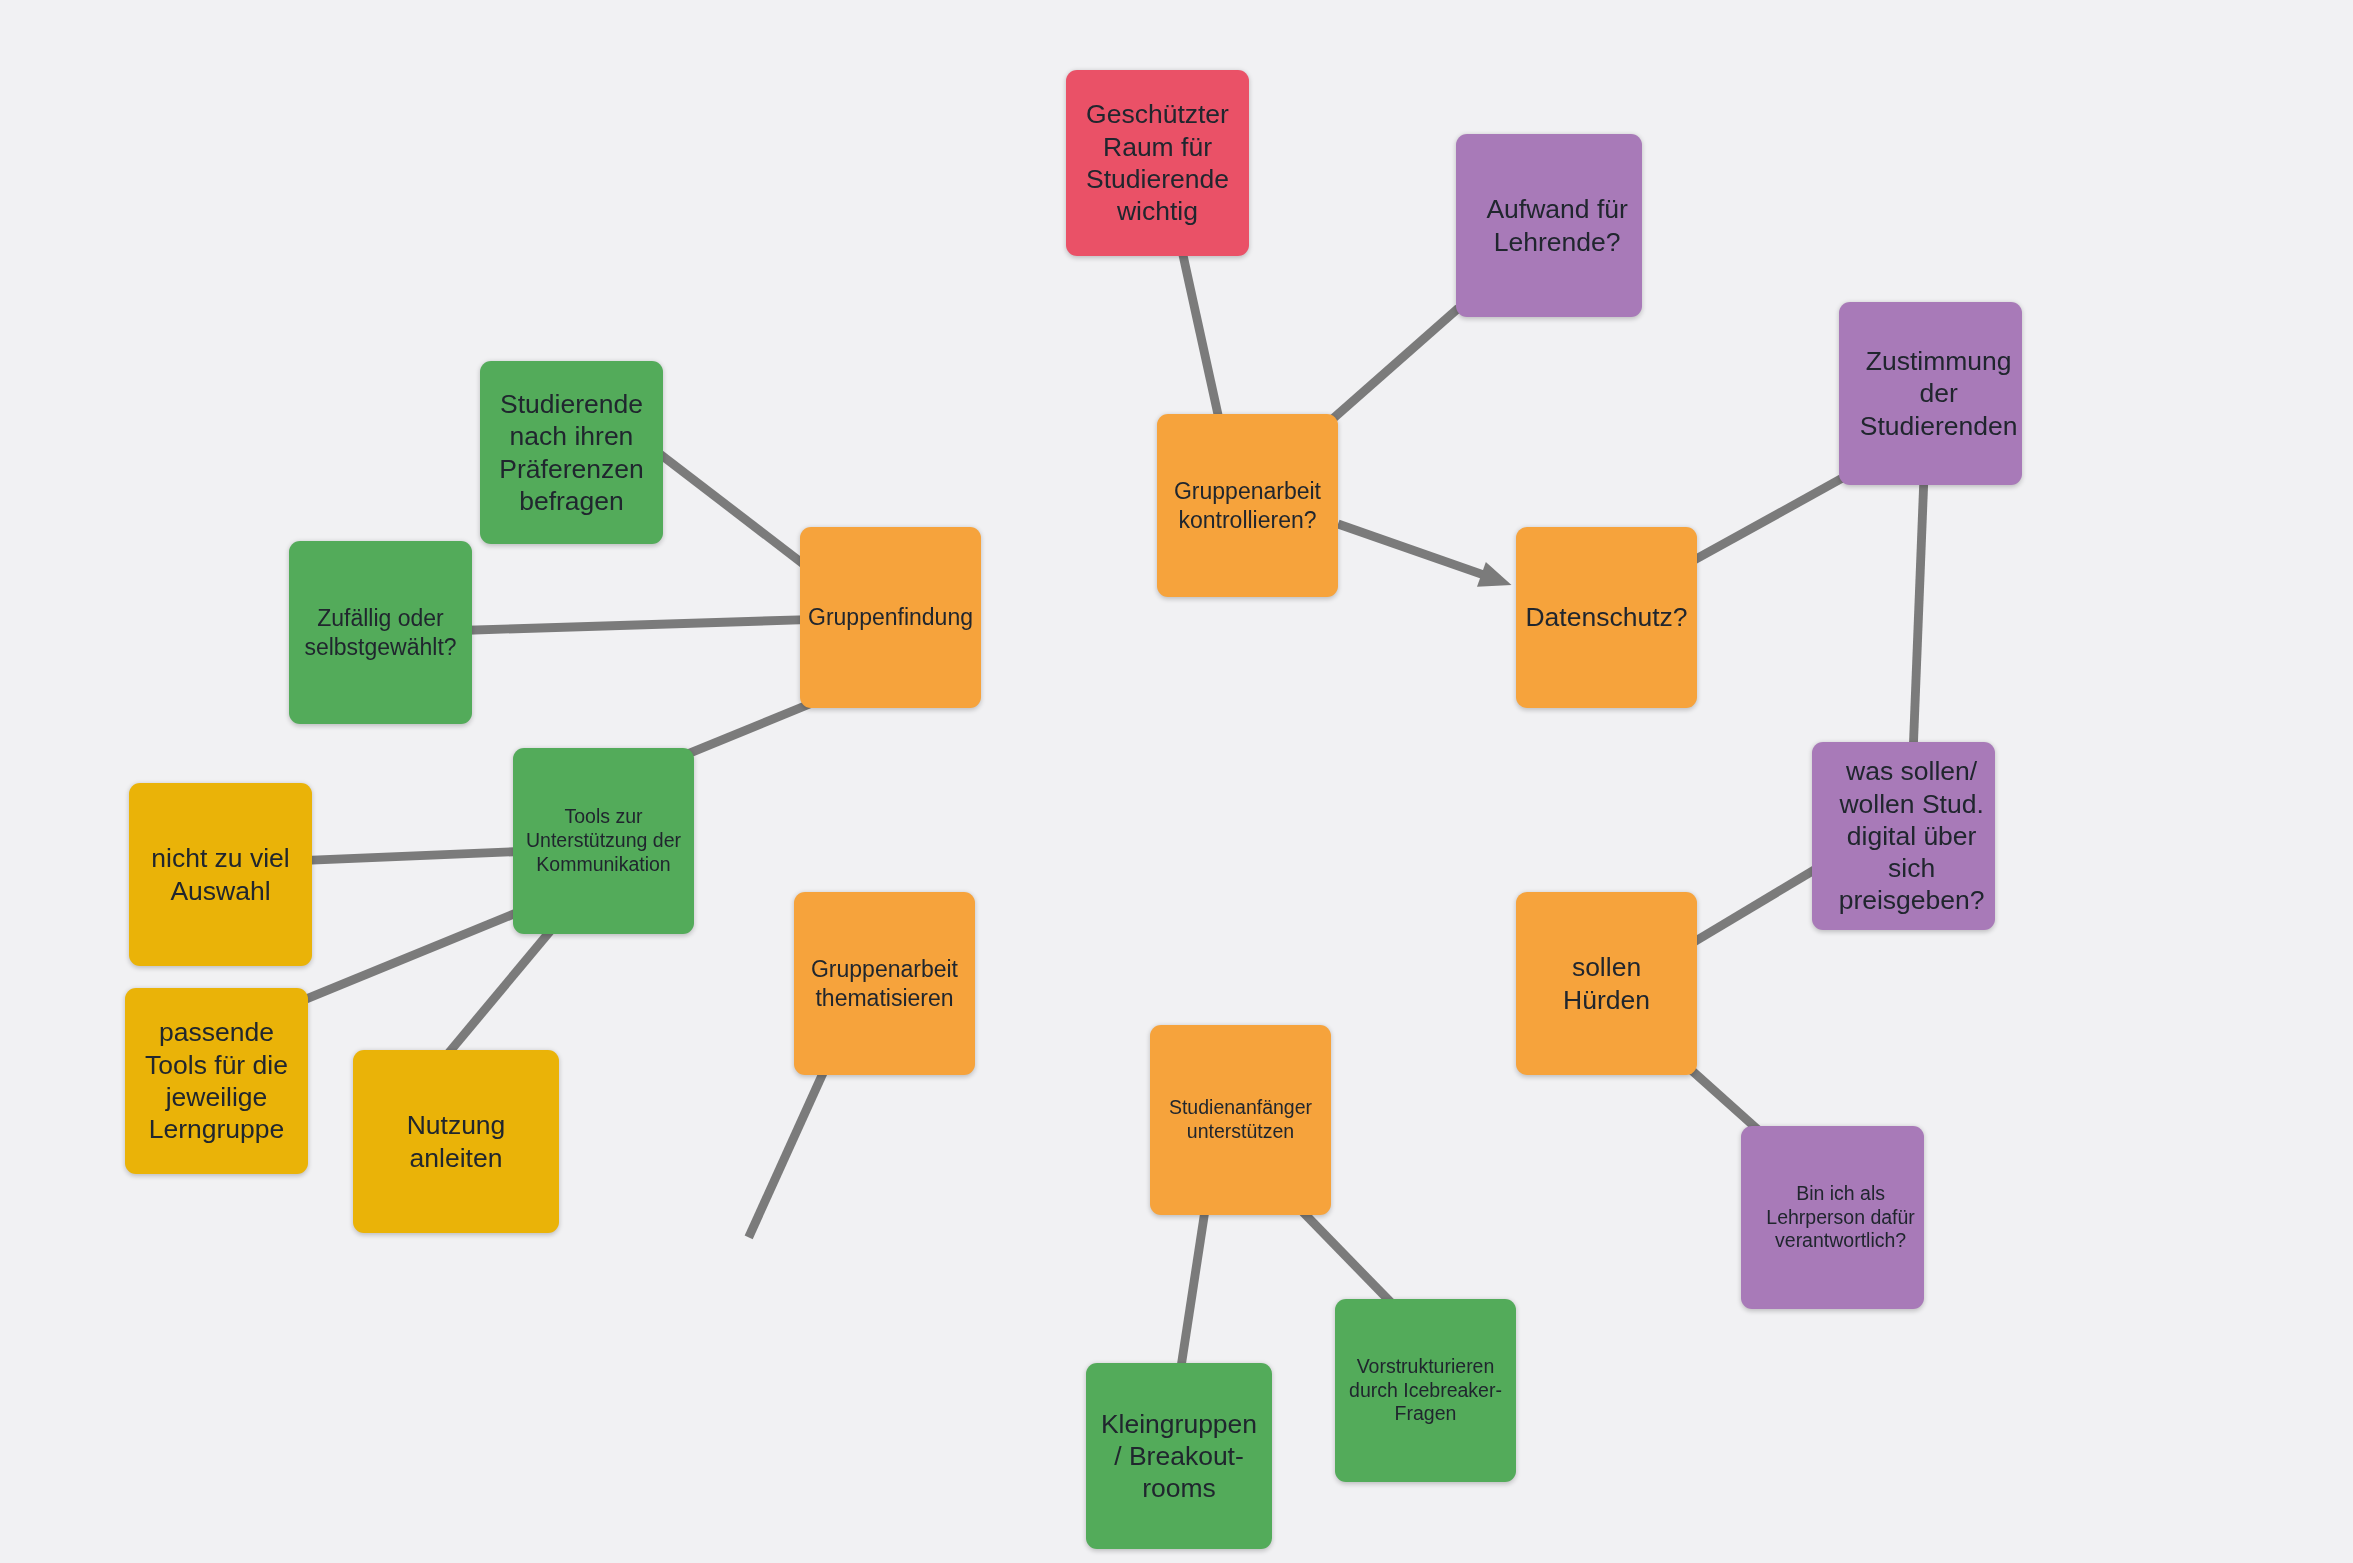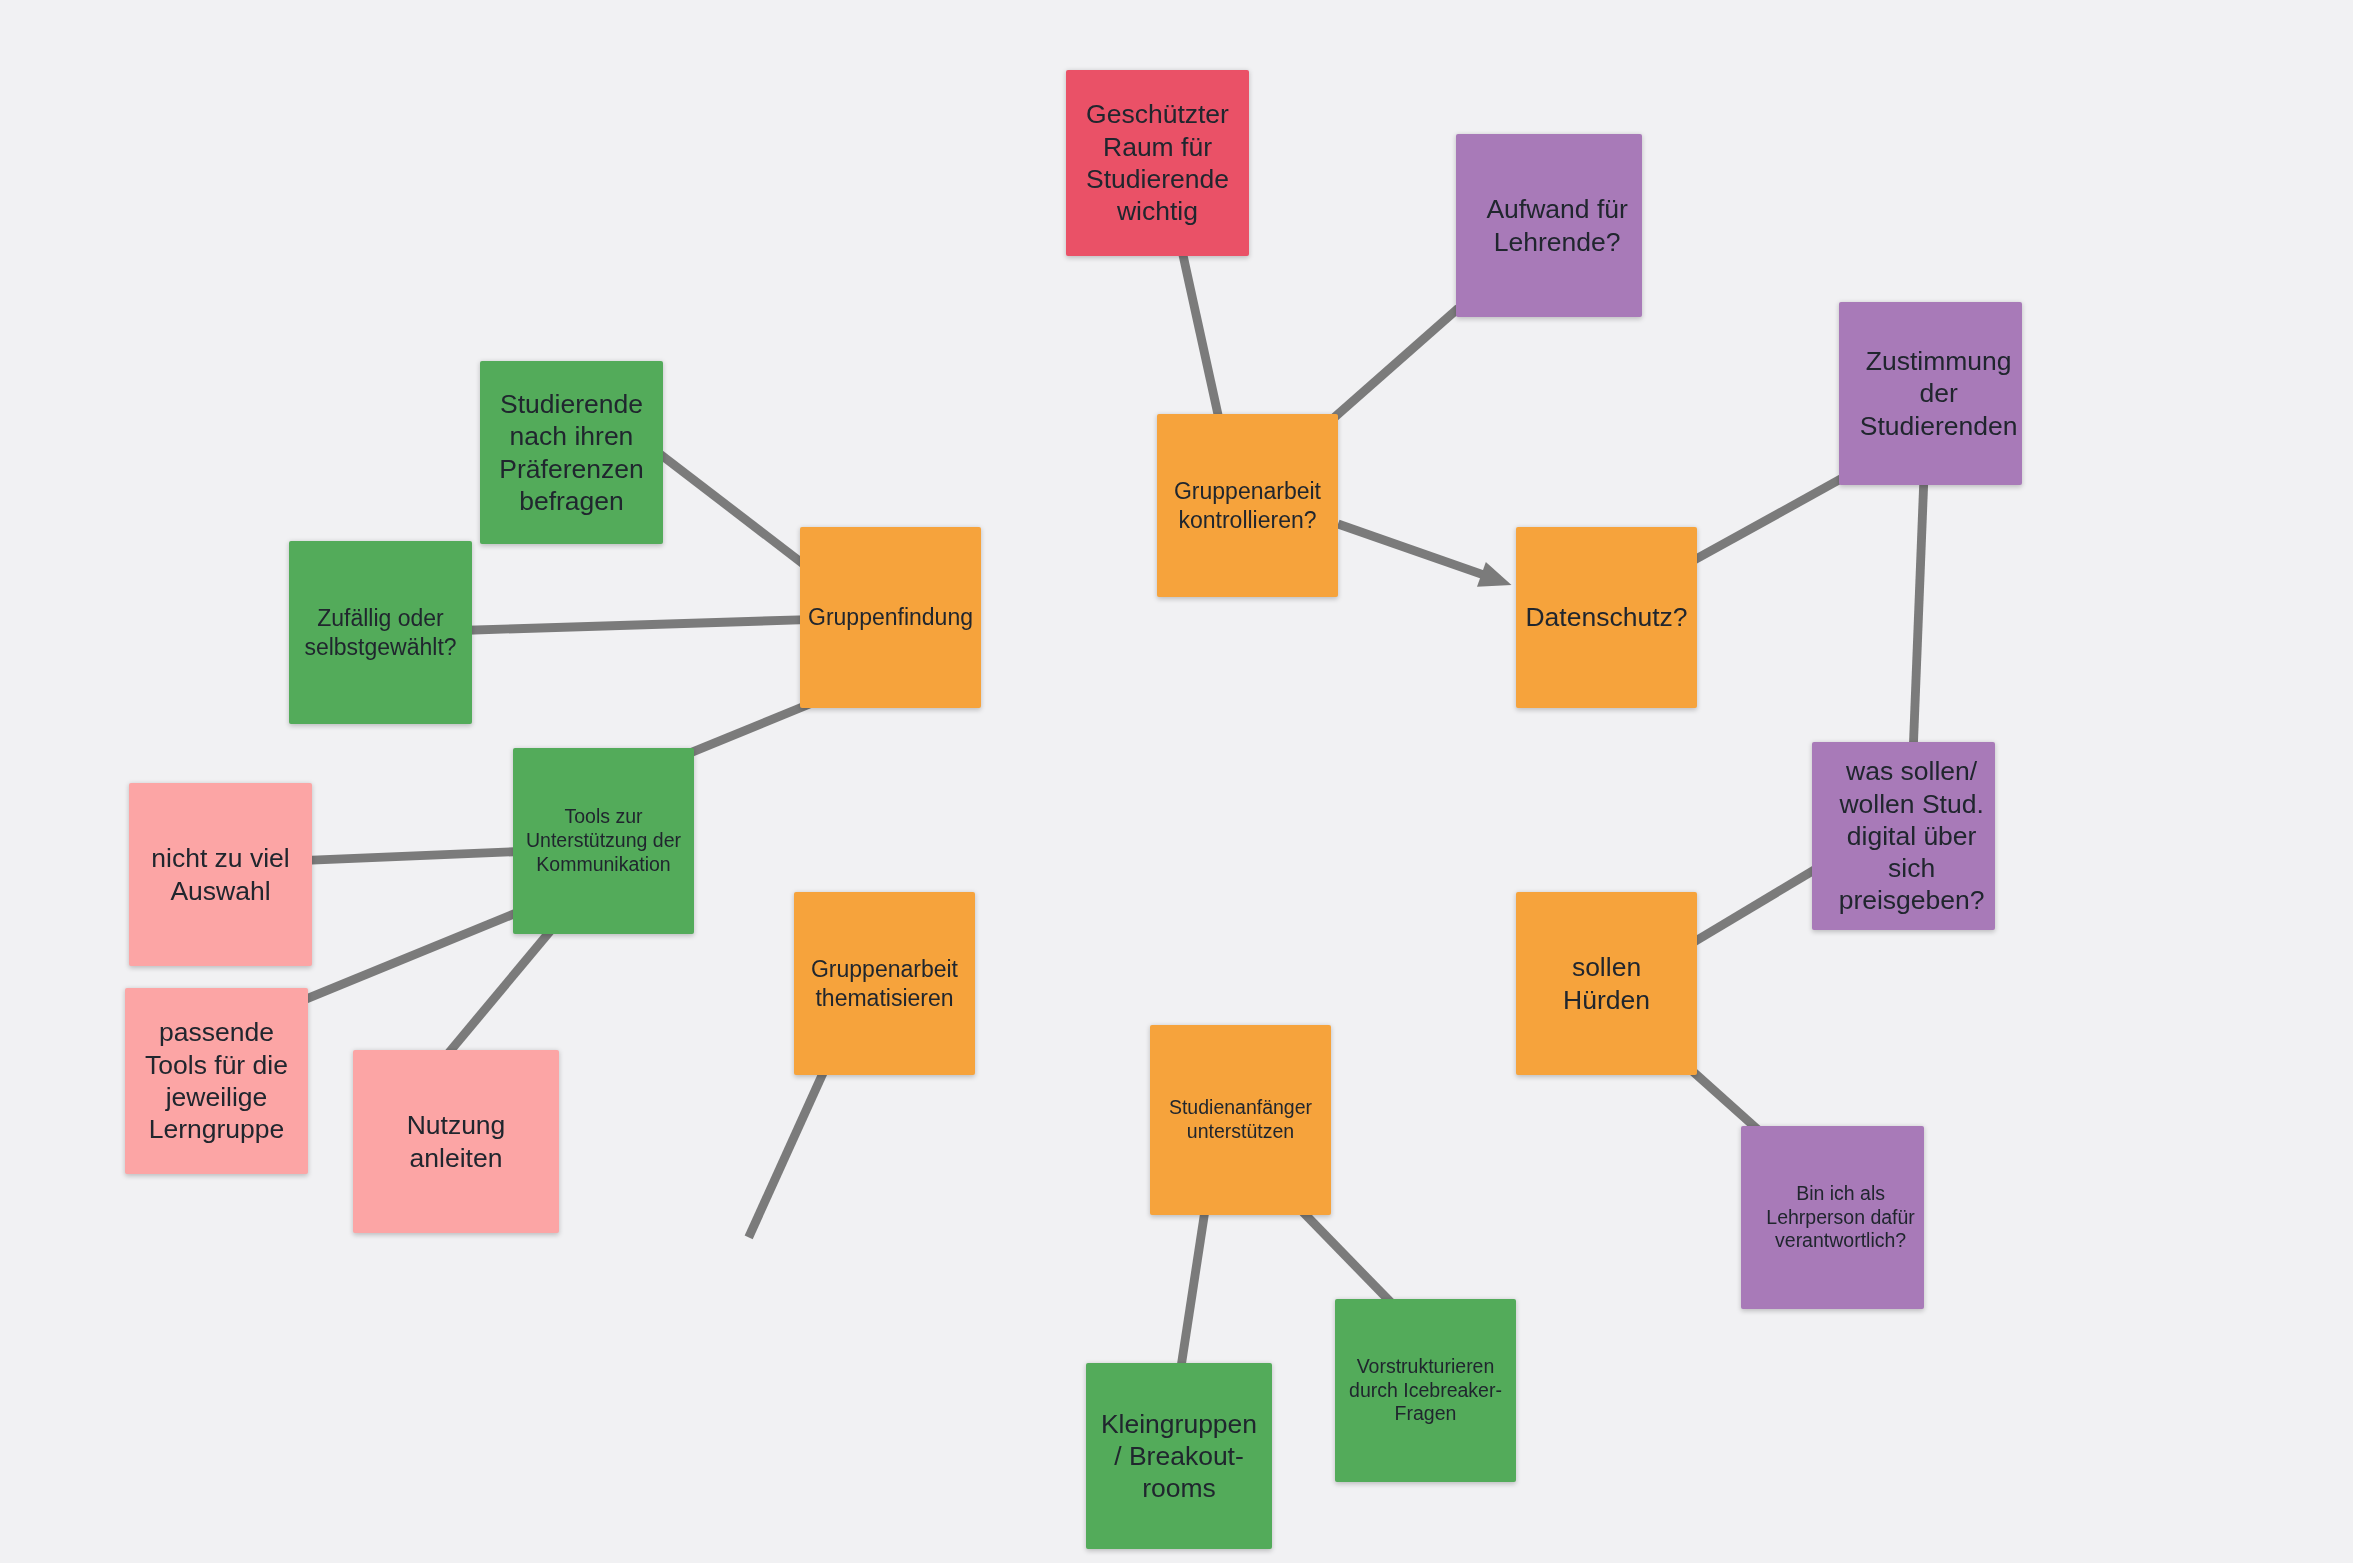--- a/index.html
+++ b/index.html
@@ -30,31 +30,31 @@
     color: #8C8C93;
     letter-spacing: 0.4px;
   }
   .node {
     position: absolute;
     z-index: 2;
     display: flex;
     align-items: center;
     justify-content: center;
     text-align: center;
-    border-radius: 2px;
+    border-radius: 11px;
     box-shadow: 0 1.8px 5.3px rgba(0,0,0,0.22);
     padding: 8.8px;
     box-sizing: border-box;
     color: #20262E;
     line-height: 1.22;
     cursor: default;
   }
   .node.orange { background: #F6A33C; }
   .node.green  { background: #53AB5A; }
-  .node.teal   { background: #fca5a5; }
+  .node.teal   { background: #eab308; }
   .node.red    { background: #EA5167; }
   .node.purple { background: #A87AB8; padding-left: 25px; }
   .node.sm .node-label { font-size: 19.5px; }
   .node.md .node-label { font-size: 23px; }
   .node.lg .node-label { font-size: 26.5px; }
 </style>
 </head>
 <body>
 
 <div class="board">

